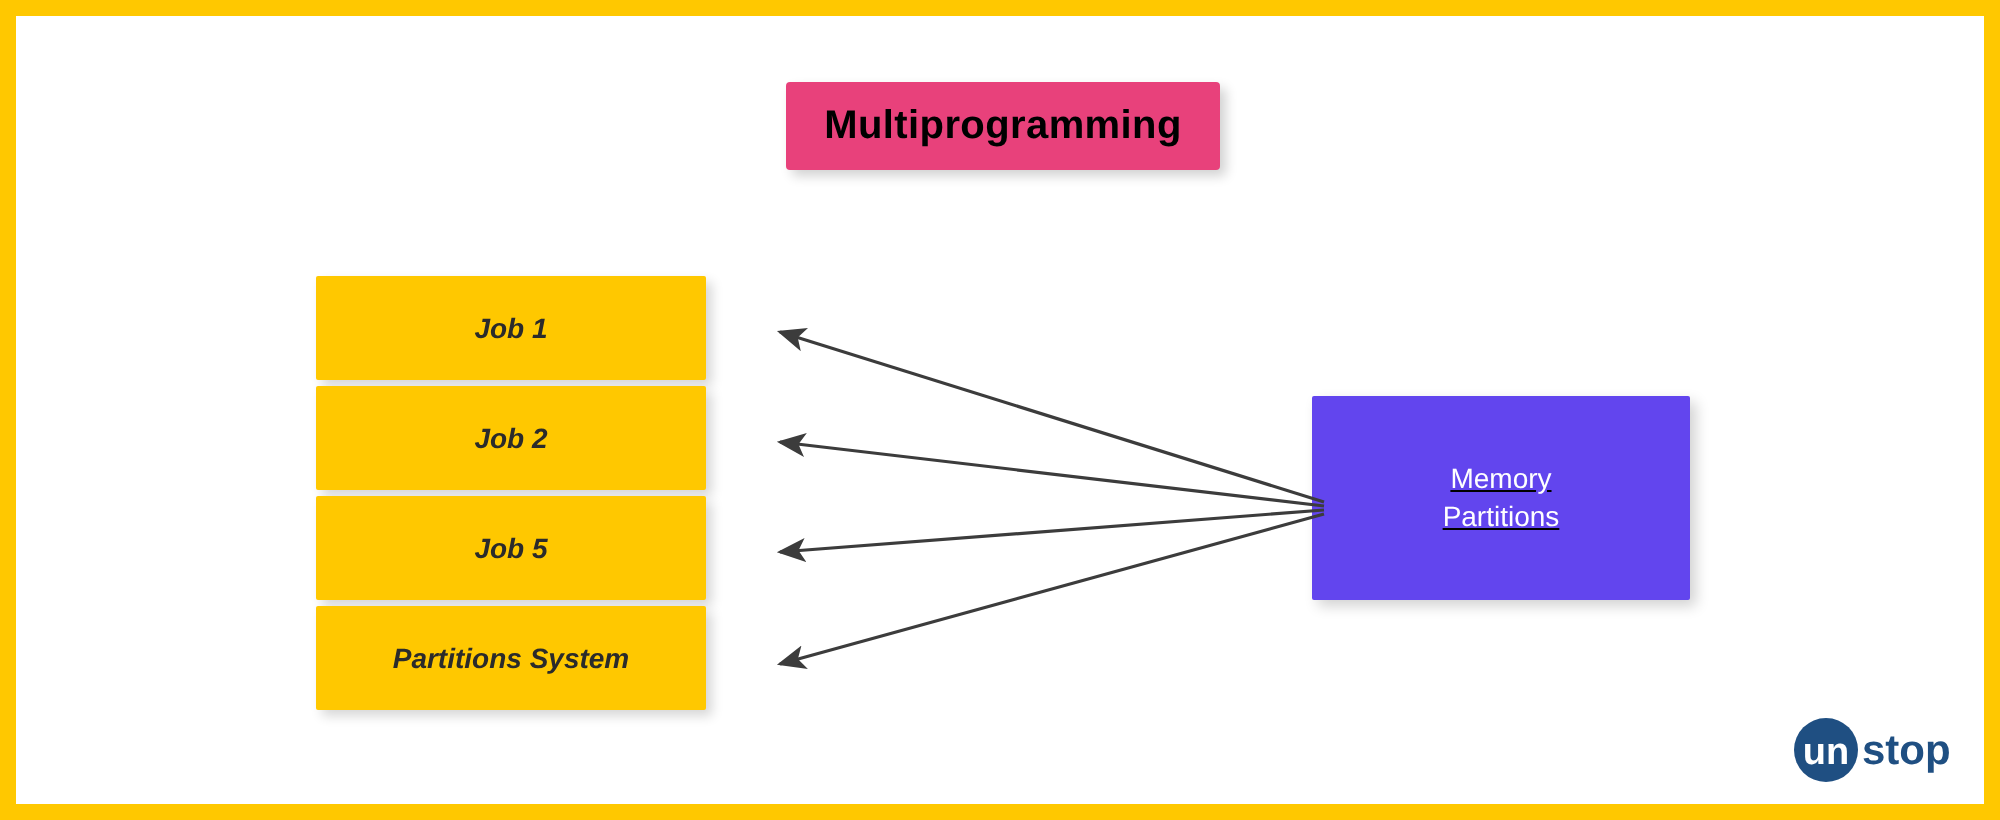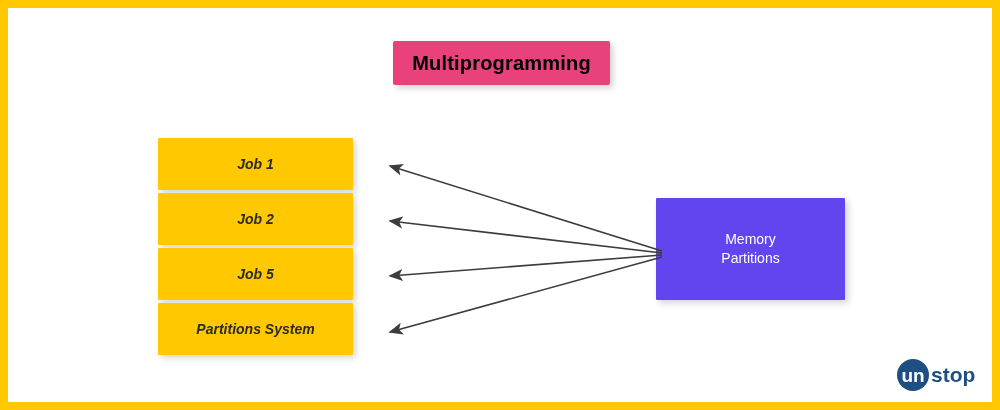--- a/index.html
+++ b/index.html
@@ -77,20 +77,21 @@
     left: 648px;
     top: 190px;
     width: 189px;
     height: 102px;
     background: #6245ee;
     border-radius: 1px;
     display: flex;
     align-items: center;
     justify-content: center;
     box-shadow: 3px 3px 7px rgba(0,0,0,0.18);
+    text-decoration: underline;
   }
   #memory-box .label {
     color: #ffffff;
     font-size: 14px;
     font-weight: 500;
     line-height: 1.35;
     text-align: center;
     white-space: pre-line;
   }
 

